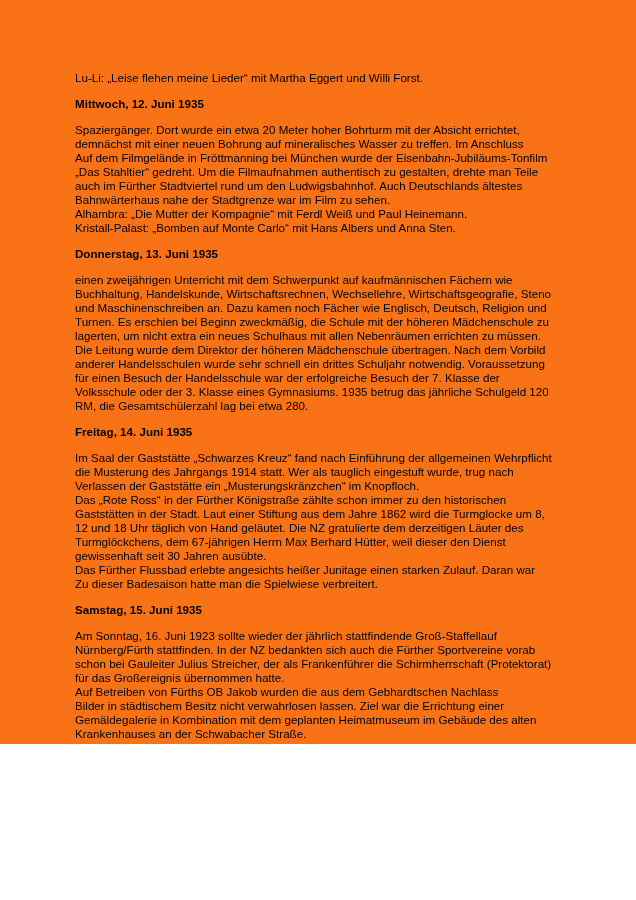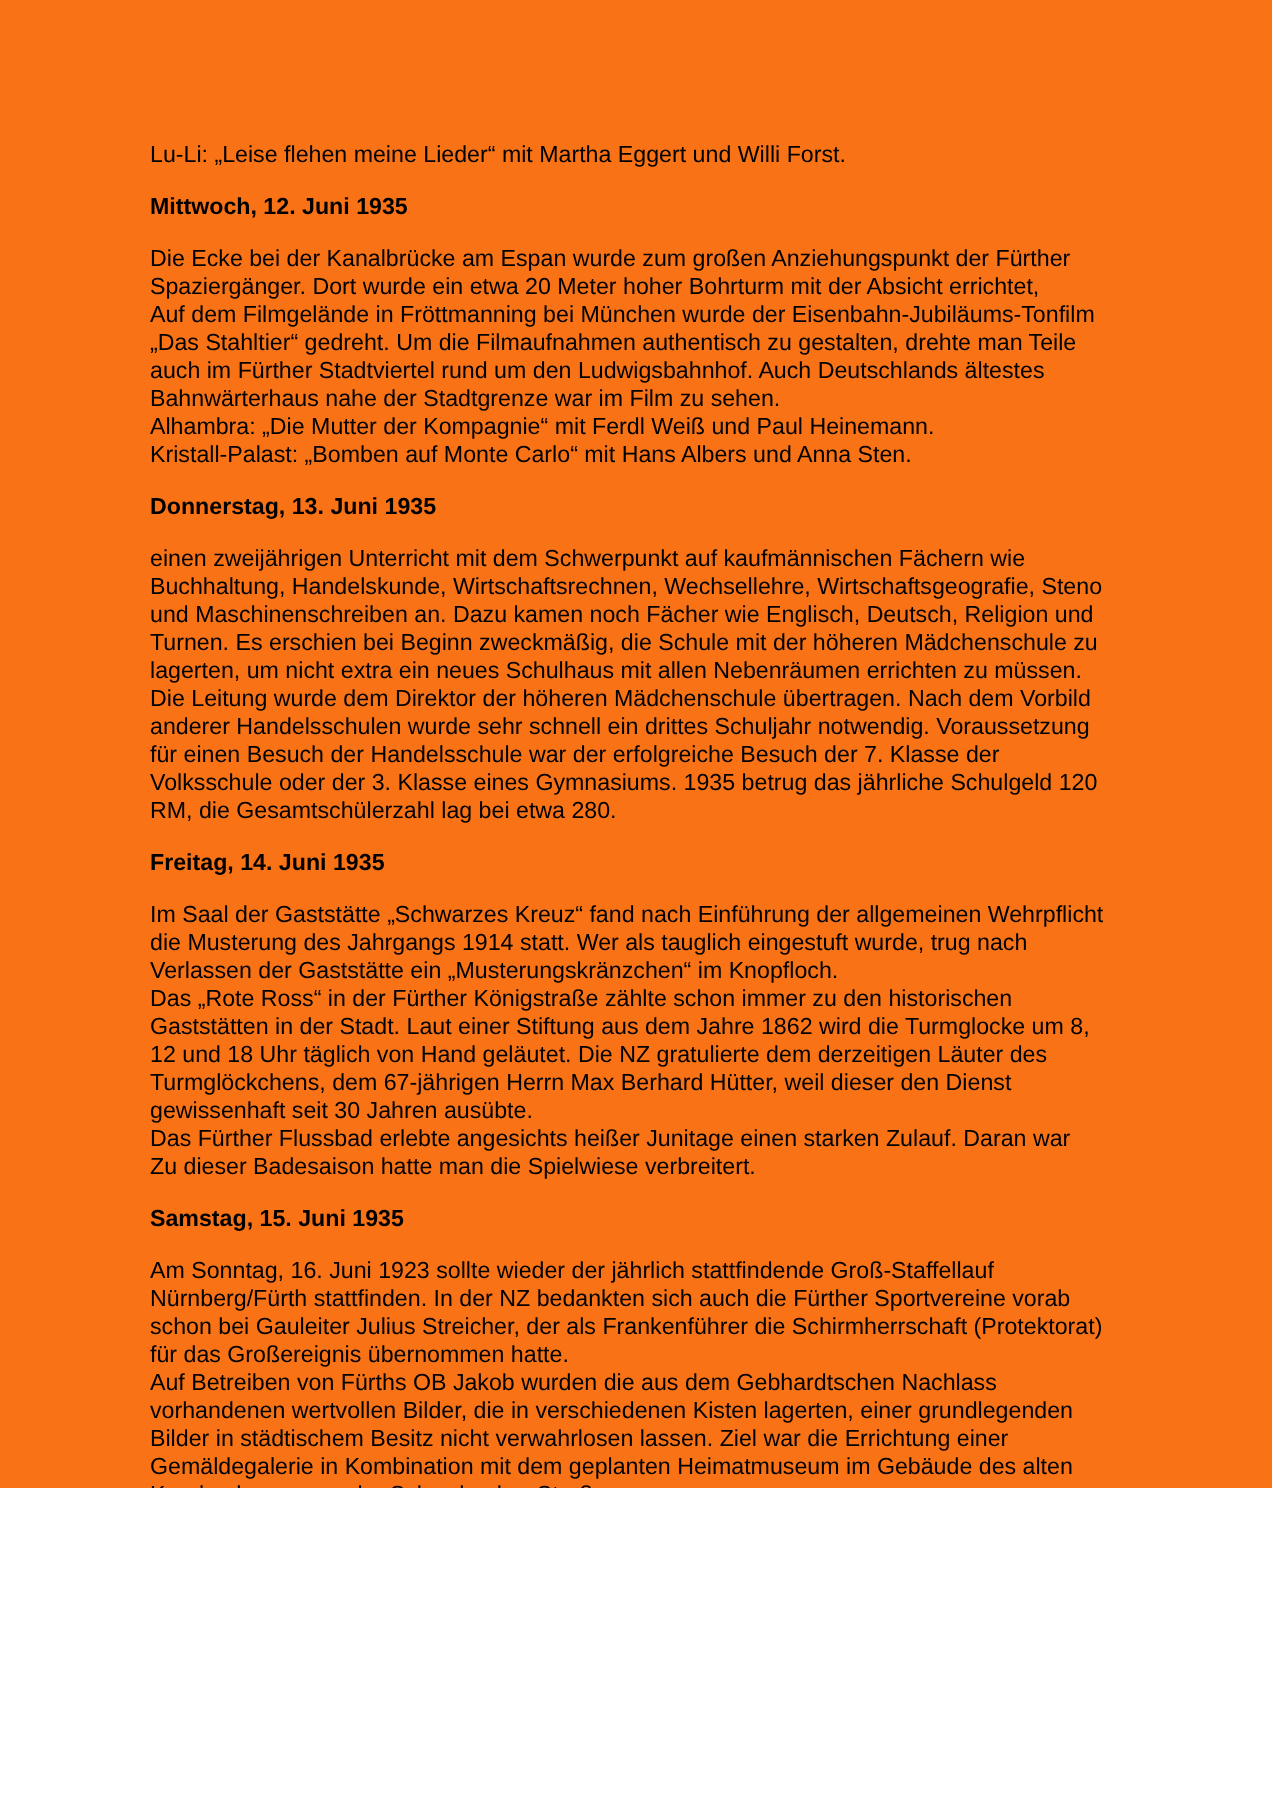--- a/index.html
+++ b/index.html
@@ -43,22 +43,22 @@
 </head>
 <body>
 
 <div class="page">
   <div class="content" id="doc-content">
       <div class="block paragraph">
         <div class="line">Lu-Li: „Leise flehen meine Lieder“ mit Martha Eggert und Willi Forst.</div>
       </div>
       <div class="block heading">Mittwoch, 12. Juni 1935</div>
       <div class="block paragraph">
-        <div class="line">Die Ecke bei der Kanalbrücke am Espan wurde zum großen Anziehungspunkt der Fürther</div>
         <div class="line">Spaziergänger. Dort wurde ein etwa 20 Meter hoher Bohrturm mit der Absicht errichtet,</div>
+        <div class="line">demnächst mit einer neuen Bohrung auf mineralisches Wasser zu treffen. Im Anschluss</div>
         <div class="line">Auf dem Filmgelände in Fröttmanning bei München wurde der Eisenbahn-Jubiläums-Tonfilm</div>
         <div class="line">„Das Stahltier“ gedreht. Um die Filmaufnahmen authentisch zu gestalten, drehte man Teile</div>
         <div class="line">auch im Fürther Stadtviertel rund um den Ludwigsbahnhof. Auch Deutschlands ältestes</div>
         <div class="line">Bahnwärterhaus nahe der Stadtgrenze war im Film zu sehen.</div>
         <div class="line">Alhambra: „Die Mutter der Kompagnie“ mit Ferdl Weiß und Paul Heinemann.</div>
         <div class="line">Kristall-Palast: „Bomben auf Monte Carlo“ mit Hans Albers und Anna Sten.</div>
       </div>
       <div class="block heading">Donnerstag, 13. Juni 1935</div>
       <div class="block paragraph">
         <div class="line">einen zweijährigen Unterricht mit dem Schwerpunkt auf kaufmännischen Fächern wie</div>
@@ -85,20 +85,19 @@
         <div class="line">Das Fürther Flussbad erlebte angesichts heißer Junitage einen starken Zulauf. Daran war</div>
         <div class="line">Zu dieser Badesaison hatte man die Spielwiese verbreitert.</div>
       </div>
       <div class="block heading">Samstag, 15. Juni 1935</div>
       <div class="block paragraph">
         <div class="line">Am Sonntag, 16. Juni 1923 sollte wieder der jährlich stattfindende Groß-Staffellauf</div>
         <div class="line">Nürnberg/Fürth stattfinden. In der NZ bedankten sich auch die Fürther Sportvereine vorab</div>
         <div class="line">schon bei Gauleiter Julius Streicher, der als Frankenführer die Schirmherrschaft (Protektorat)</div>
         <div class="line">für das Großereignis übernommen hatte.</div>
         <div class="line">Auf Betreiben von Fürths OB Jakob wurden die aus dem Gebhardtschen Nachlass</div>
-        <div class="line">vorhandenen wertvollen Bilder, die in verschiedenen Kisten lagerten, einer grundlegenden</div>
         <div class="line">Bilder in städtischem Besitz nicht verwahrlosen lassen. Ziel war die Errichtung einer</div>
         <div class="line">Gemäldegalerie in Kombination mit dem geplanten Heimatmuseum im Gebäude des alten</div>
         <div class="line">Krankenhauses an der Schwabacher Straße.</div>
         <div class="line">In der Zeit vom 1. Juni bis 30. September durften – wie jedes Jahr – die Wiesen der Bauern</div>
       </div>
     </div>
 </div>
 
 </body></html>

